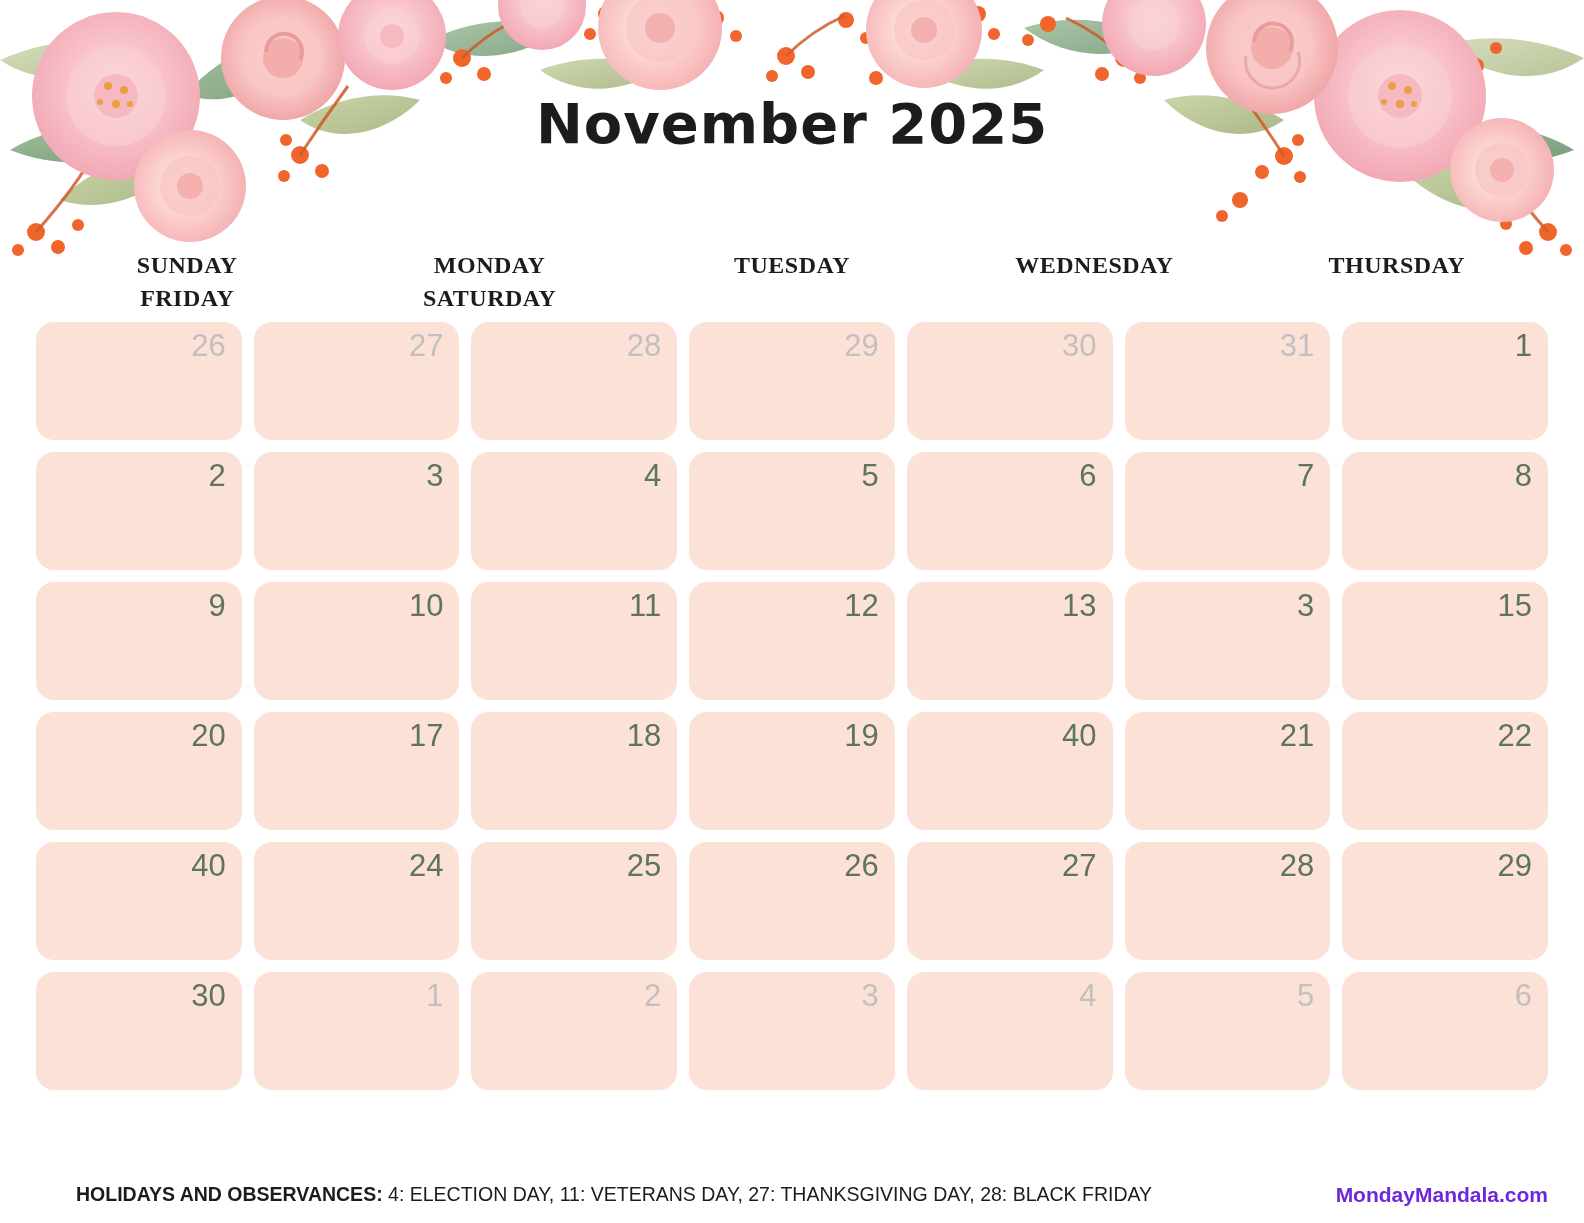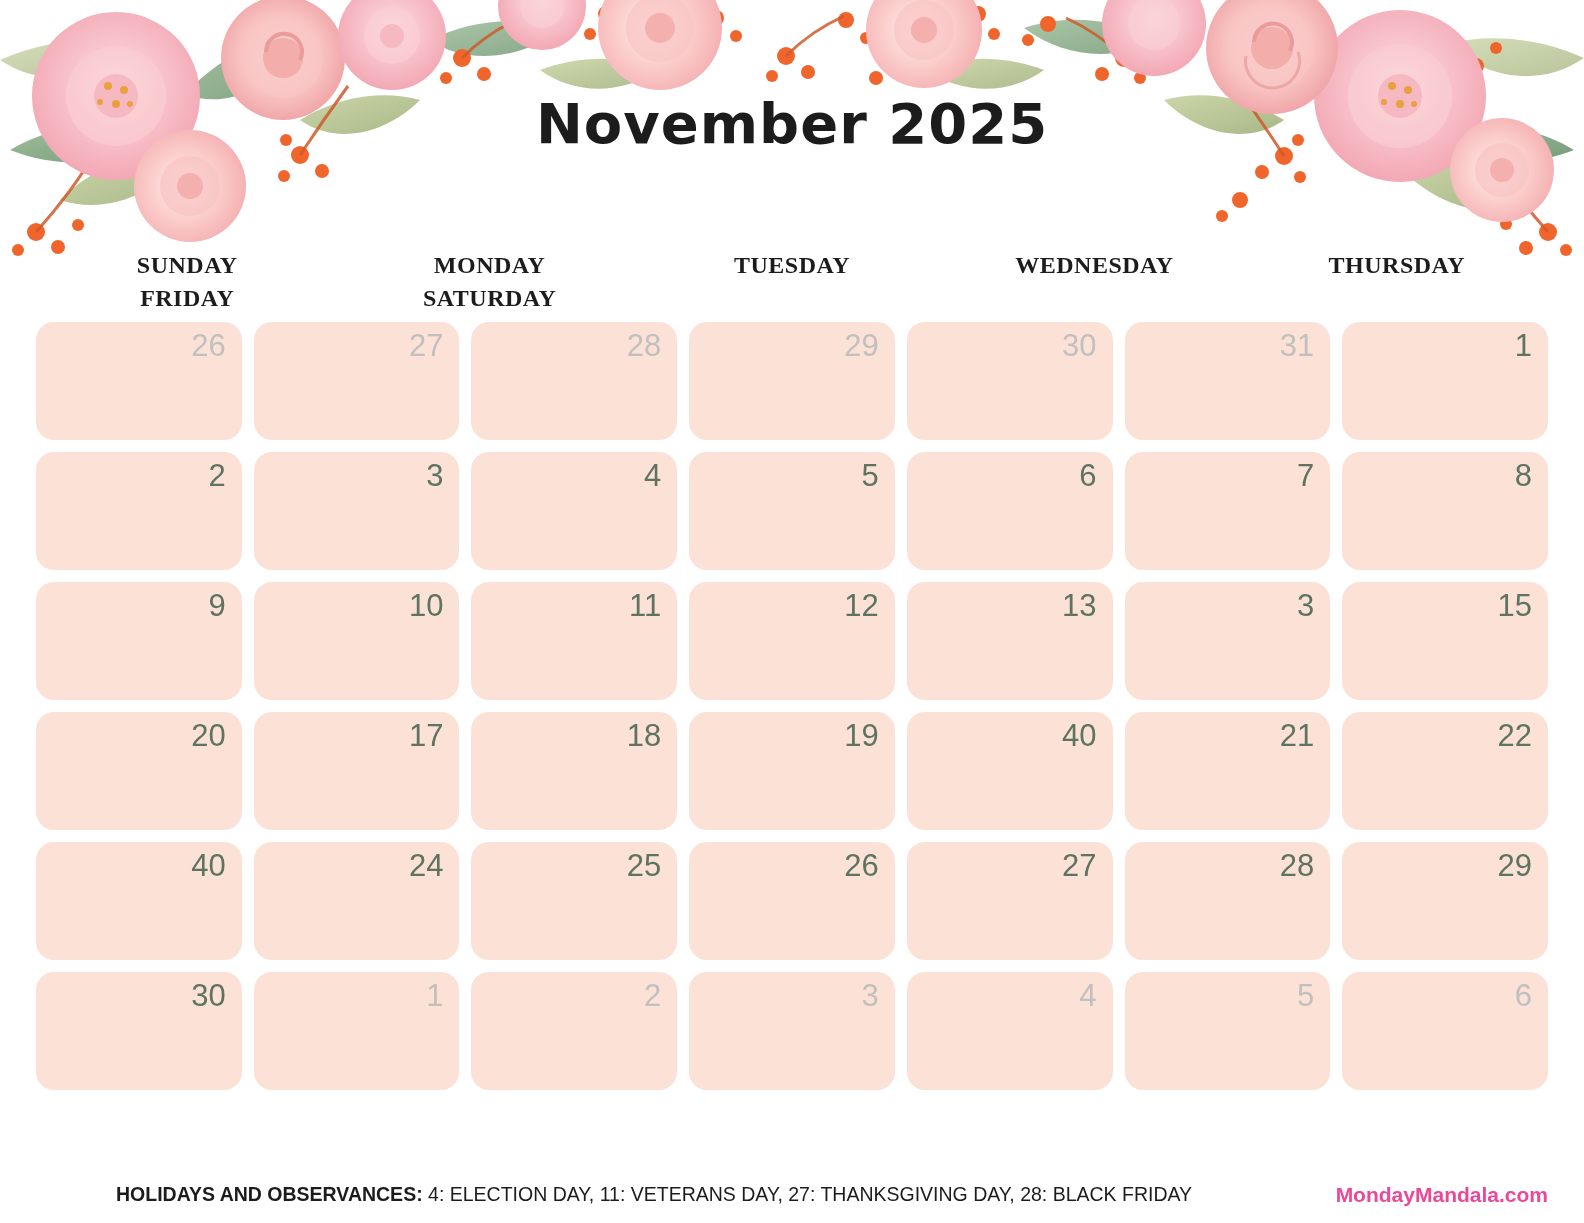--- a/index.html
+++ b/index.html
@@ -106,29 +106,28 @@
   .holidays {
     position: absolute;
     left: 76px;
     top: 4px;
     font-size: 19.5px;
     color: #1c1c1c;
     white-space: nowrap;
   }
   .holidays .lbl {
     font-weight: bold;
-    margin-left: 40px;
   }
   .brand {
     position: absolute;
     right: 36px;
     top: 4px;
     font-size: 21px;
     font-weight: bold;
-    color: #ec4899;
+    color: #6d28d9;
     letter-spacing: 0px;
     text-align: center;
   }
 </style>
 </head>
 <body>
 
 <div class="floral-band">
   <svg width="1584" height="265" viewBox="0 0 1584 265" xmlns="http://www.w3.org/2000/svg">
     <defs>

